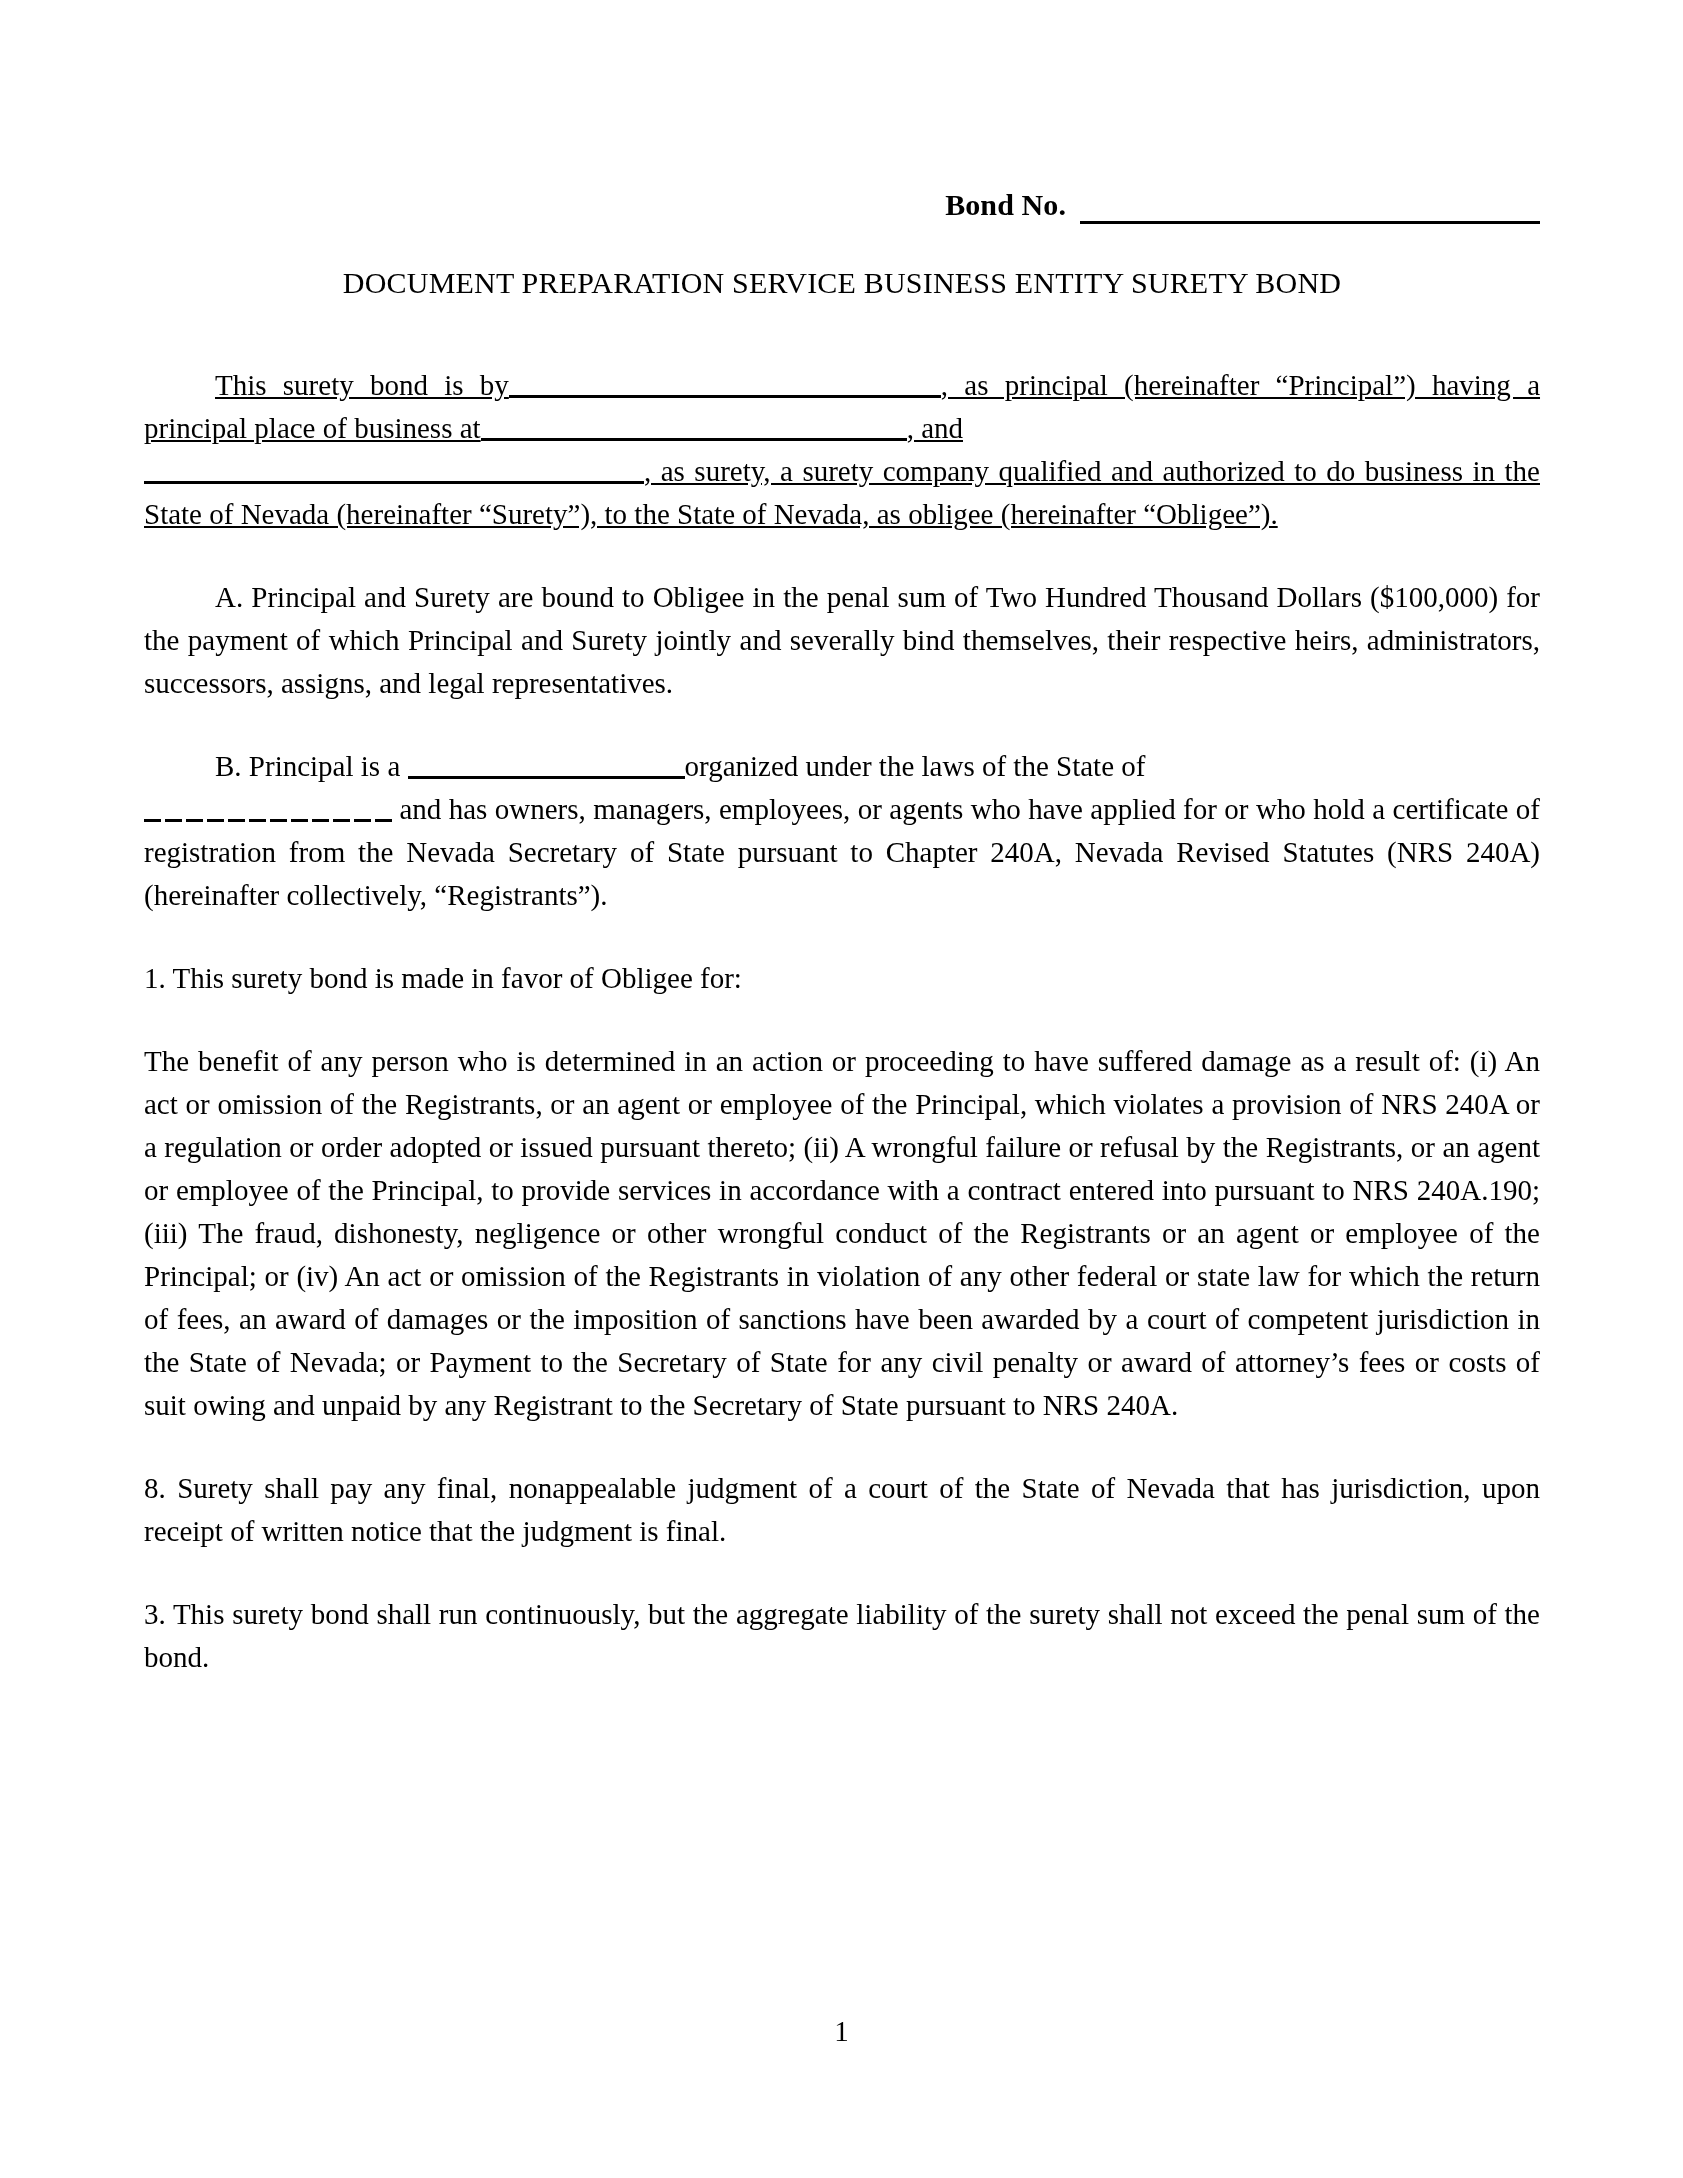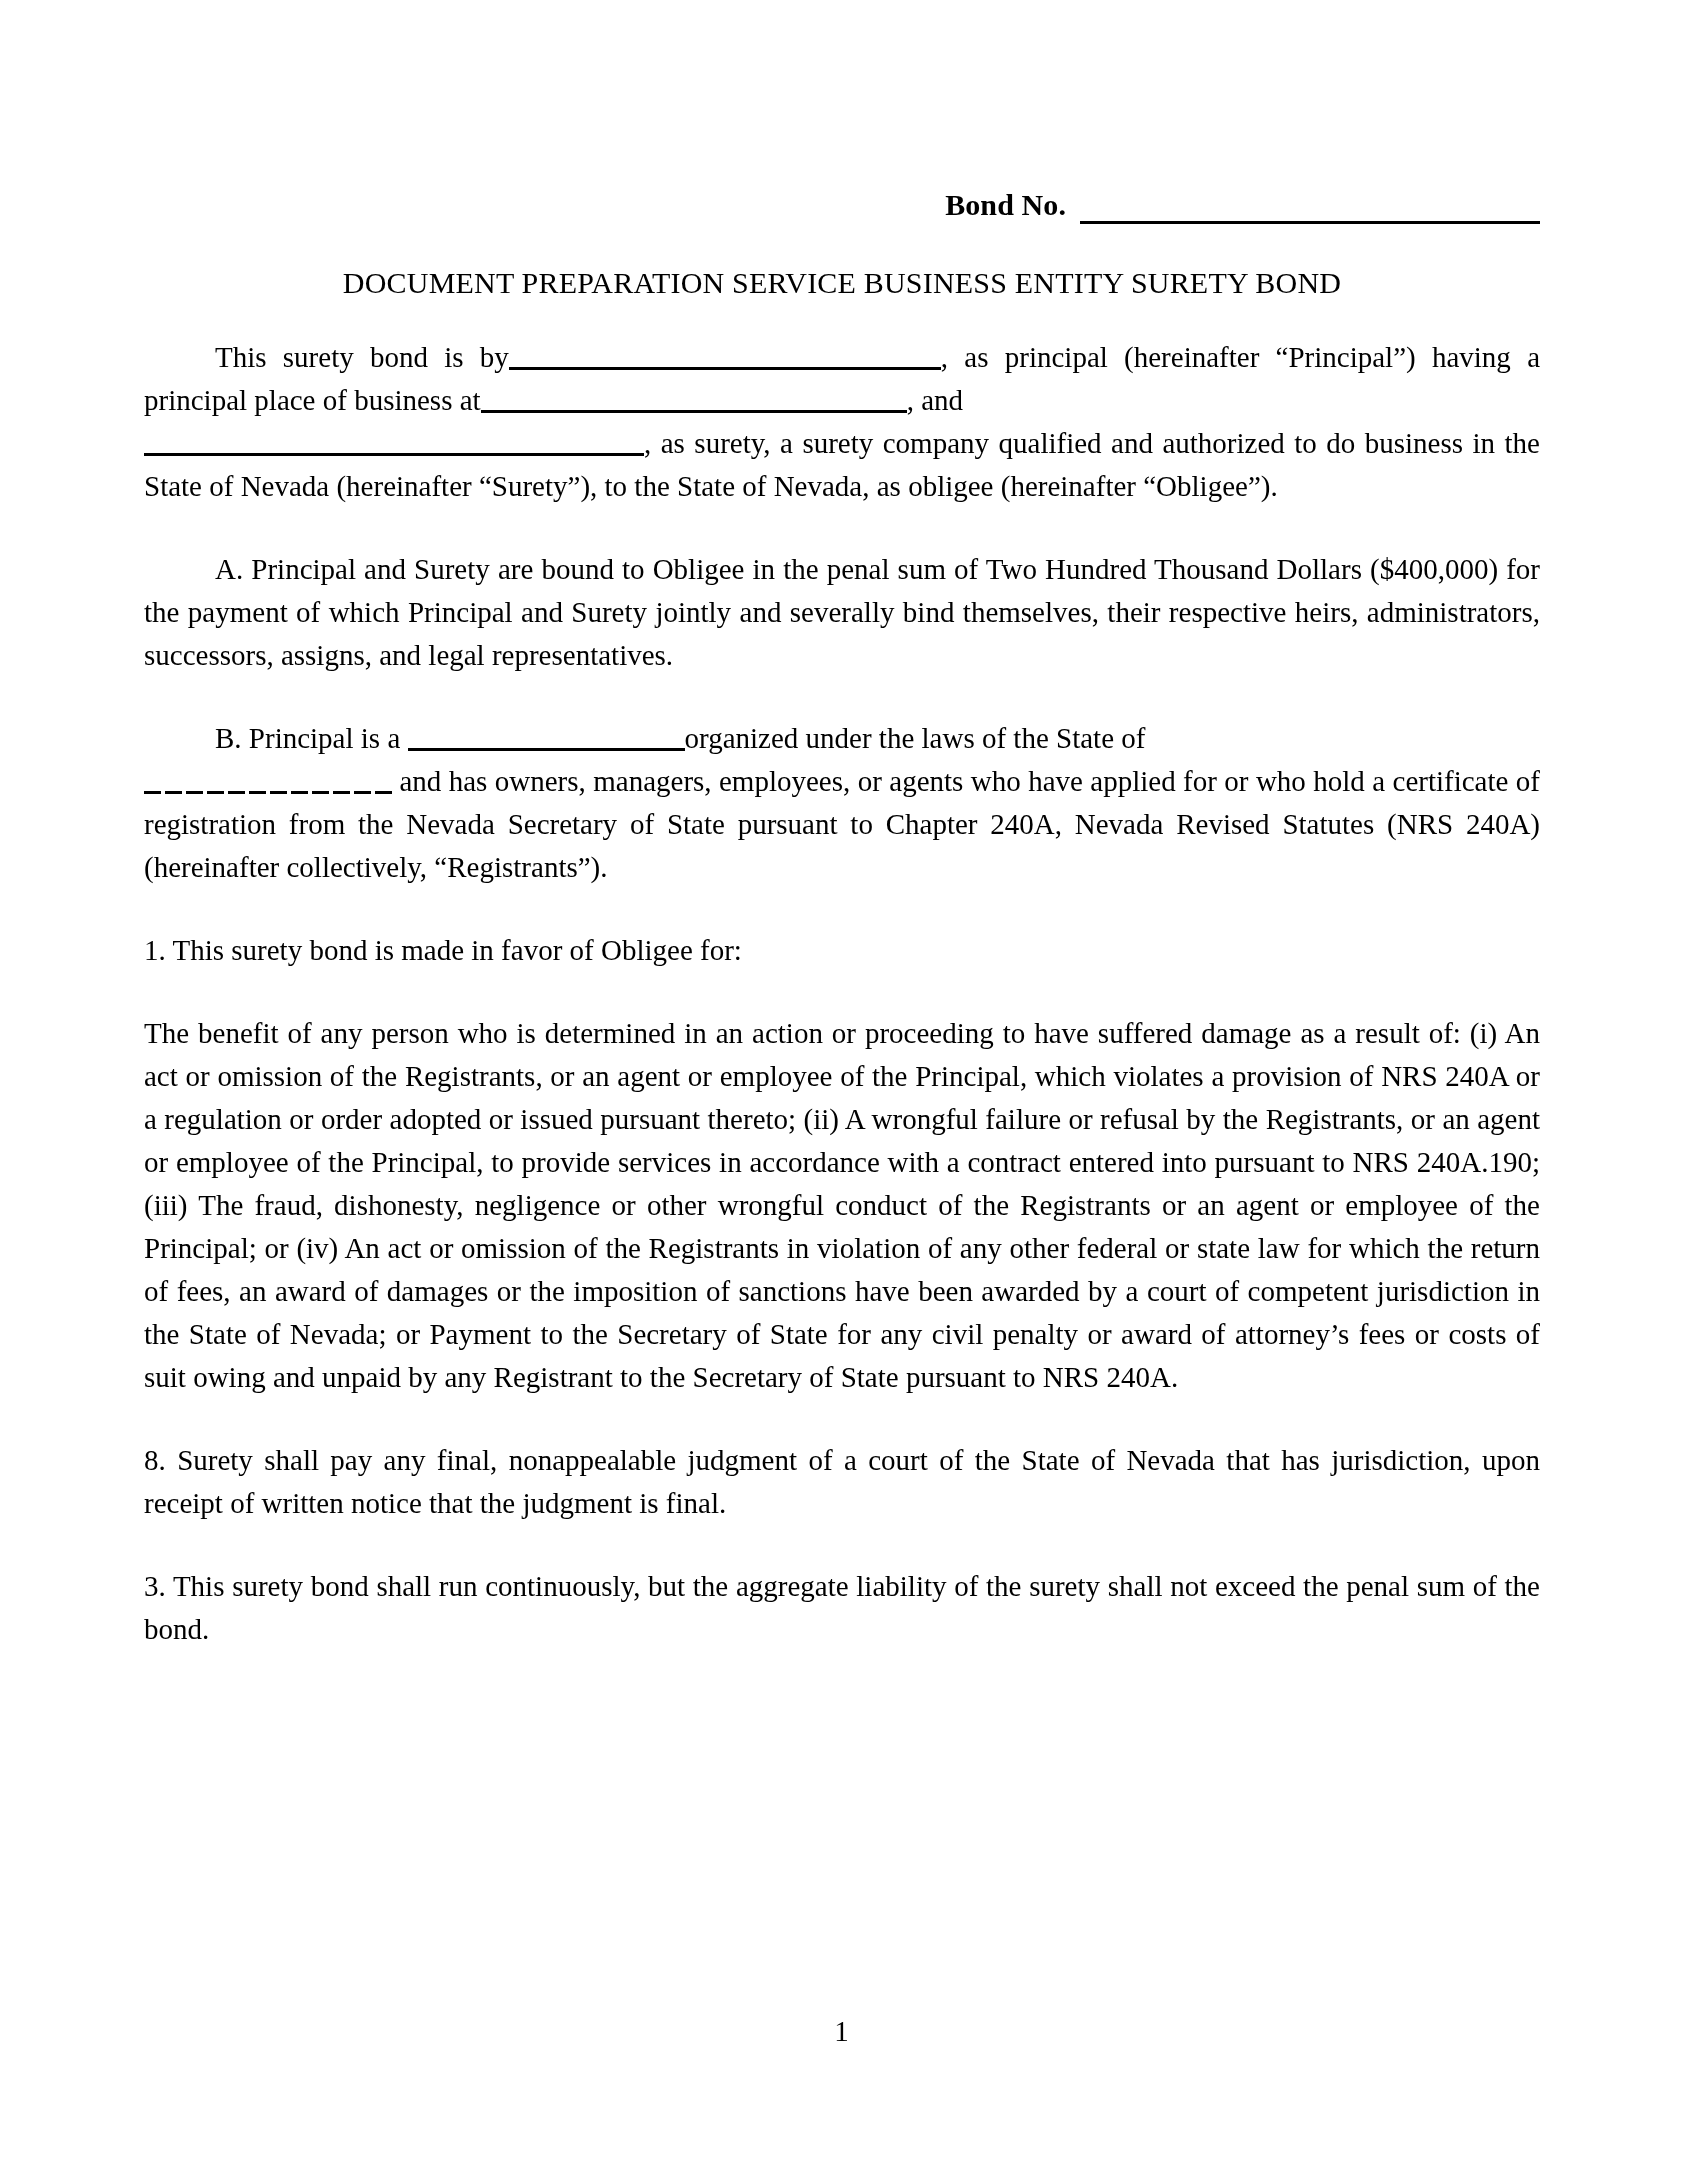--- a/index.html
+++ b/index.html
@@ -80,21 +80,21 @@
 
   
   p.body {
     font-size: 29px;
     line-height: 43px;
     margin: 0;
     text-align: justify;
     text-justify: inter-word;
   }
   p.body.indent { text-indent: 71px; }
-  p.gap-lg { margin-top: 36px; }
+  p.gap-lg { margin-top: 64px; text-decoration: underline; }
   p.gap-md { margin-top: 40px; }
 
   
   p.body::after {
     content: "";
     display: inline-block;
     width: 100%;
   }
   p.body.nolast::after { display: none; }
 
@@ -144,21 +144,21 @@
       <span class="bondno-label">Bond No.</span>
       <span class="bondno-rule"></span>
     </div>
 
     <div class="doc-title">DOCUMENT PREPARATION SERVICE BUSINESS ENTITY SURETY BOND</div>
 
 
     <p class="body indent gap-lg nolast"><span>This surety bond is by</span><span class="blank blank-principal"></span><span>, as principal (hereinafter “Principal”) having a principal place of business  at</span><span class="blank blank-address"></span><span>, and</span><br><span class="blank blank-surety"></span><span>, as surety, a surety company qualified and authorized to do business in the State of Nevada (hereinafter “Surety”), to the State of Nevada, as obligee (hereinafter “Obligee”).</span></p>
 
 
-    <p class="body indent gap-md nolast">A. Principal and Surety are bound to Obligee in the penal sum of Two Hundred Thousand Dollars ($400,000) for the payment of which Principal and Surety jointly and severally bind themselves, their respective heirs, administrators, successors, assigns, and legal representatives.</p>
+    <p class="body indent gap-md nolast">A. Principal and Surety are bound to Obligee in the penal sum of Two Hundred Thousand Dollars ($100,000) for the payment of which Principal and Surety jointly and severally bind themselves, their respective heirs, administrators, successors, assigns, and legal representatives.</p>
 
     <p class="body indent gap-md nolast"><span>B. Principal is a </span><span class="blank blank-entity"></span><span>organized under the laws of the  State of </span><br><span class="blank-dashed"></span><span> and has owners, managers, employees, or agents who have applied for or who hold a certificate of registration from the Nevada Secretary of State pursuant to Chapter 240A, Nevada Revised Statutes (NRS 240A) (hereinafter collectively, “Registrants”).</span></p>
 
     <p class="body gap-md nolast">1.  This surety bond is made in favor of Obligee for:</p>
 
     <p class="body gap-md nolast">The benefit of any person who is determined in an action or proceeding to have suffered damage as a result of: (i)  An act or omission of the Registrants, or an agent or employee of the Principal, which violates a provision of NRS 240A or a regulation or order adopted or issued pursuant thereto; (ii) A wrongful failure or refusal by the Registrants, or an agent or employee of the Principal, to provide services in accordance with a contract entered into pursuant to NRS 240A.190; (iii) The fraud, dishonesty, negligence or other wrongful conduct of the Registrants or an agent or employee of the Principal; or (iv) An act or omission of the Registrants in violation of any other federal or state law for which the return of fees, an award of damages or the imposition of sanctions have been awarded by a court of competent jurisdiction in the State of Nevada; or Payment to the Secretary of State for any civil penalty or award of attorney’s fees or costs of suit owing and unpaid by any Registrant to the Secretary of State pursuant to NRS 240A.</p>
 
     <p class="body gap-md nolast"> 8.  Surety shall pay any final, nonappealable judgment of a court of the State of Nevada that has jurisdiction, upon receipt of written notice that the judgment is final.</p>
 
     <p class="body gap-md nolast">3.  This surety bond shall run continuously, but the aggregate liability of the surety shall not exceed the penal sum of the bond.</p>

